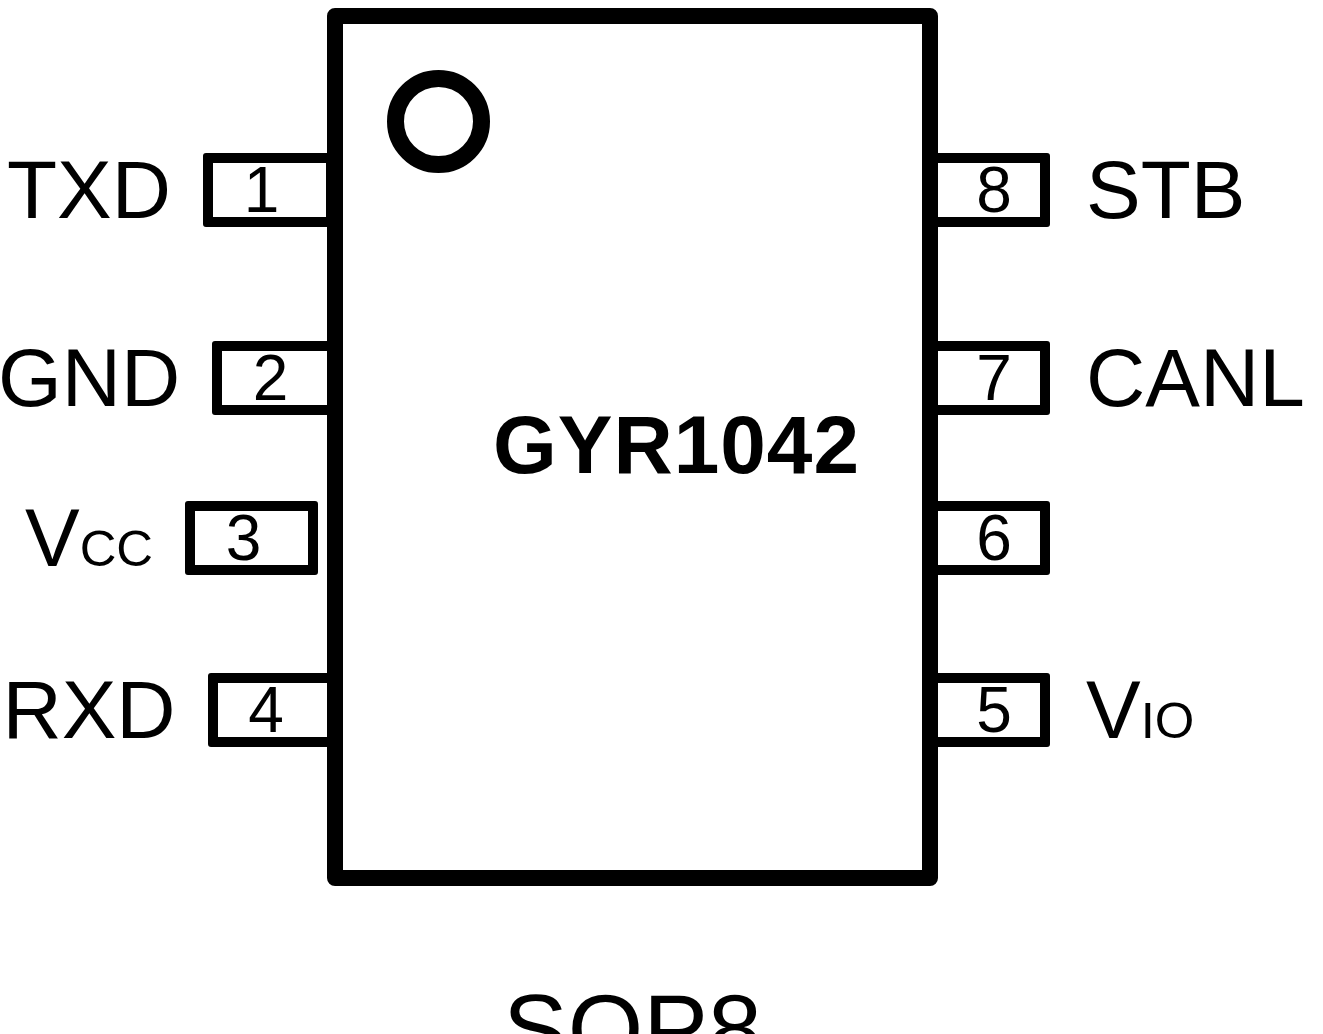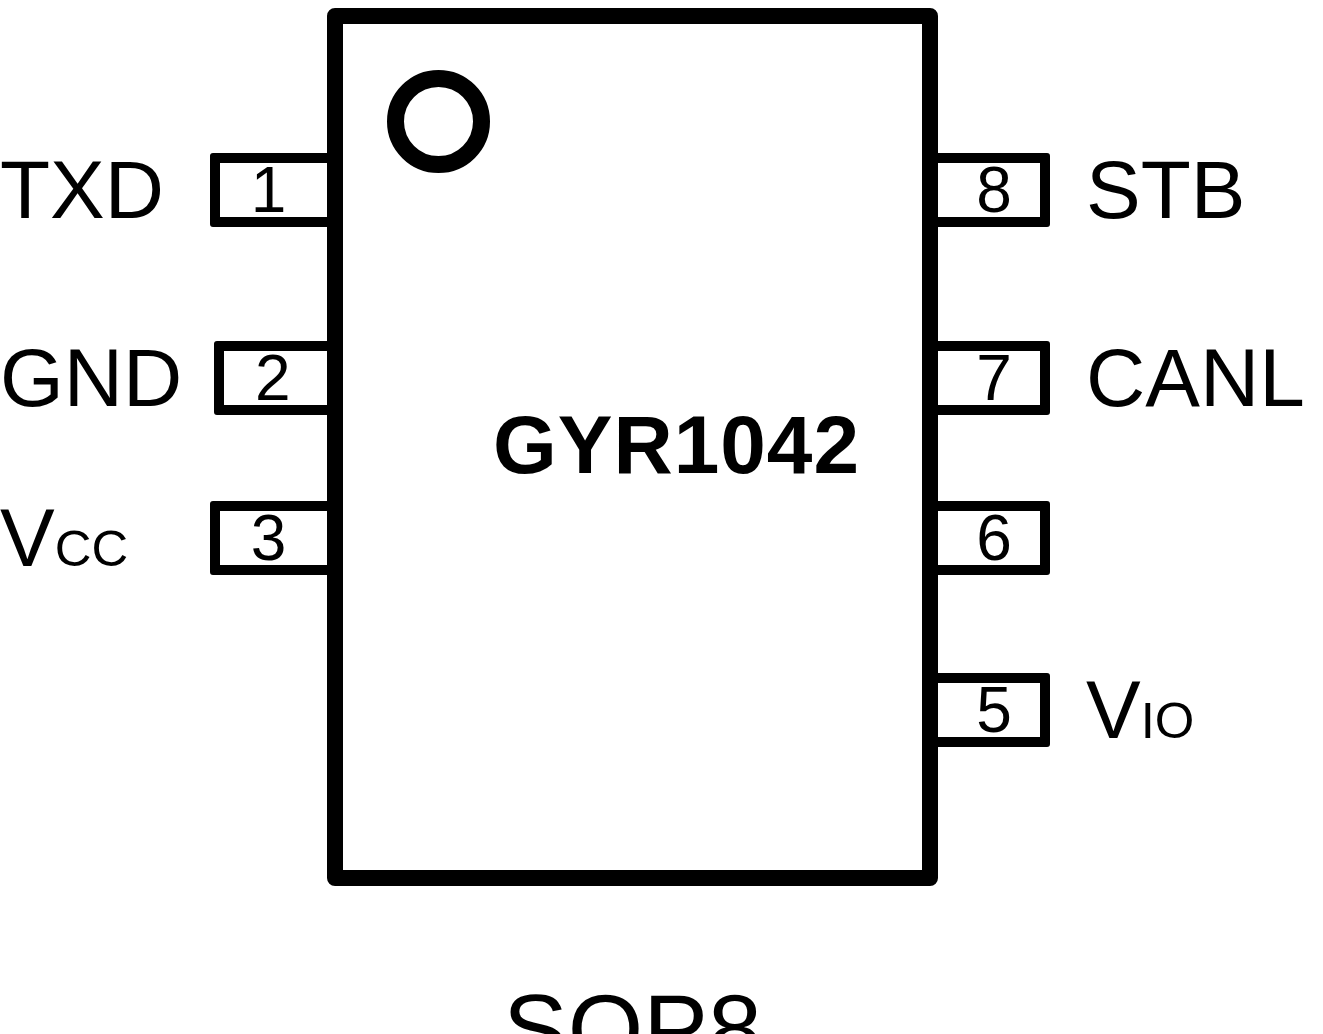--- a/index.html
+++ b/index.html
@@ -72,21 +72,21 @@
   .pin-row {
     position: absolute;
     height: 74px;
     display: flex;
     align-items: center;
     z-index: 1;
   }
   .pin-row.left {
     left: 0;
     width: 343px;
-    justify-content: space-between;
+    justify-content: center;
     gap: 32px;
   }
   .pin-row.right {
     left: 928px;
     width: 395px;
     justify-content: flex-start;
     gap: 36px;
   }
   .row-1 { top: 153px; }
   .row-2 { top: 341px; }
@@ -160,20 +160,29 @@
   <div class="pin-row left row-3">
     <div class="pin-label">
         <span>V</span>
         <span class="sub">CC</span>
       </div>
     <div class="pin-box">
         <span>3</span>
       </div>
   </div>
 
+  <div class="pin-row left row-4">
+    <div class="pin-label">
+        <span>RXD</span>
+        <span class="sub"></span>
+      </div>
+    <div class="pin-box">
+        <span>4</span>
+      </div>
+  </div>
 
   <div class="pin-row right row-1">
     <div class="pin-box">
         <span>8</span>
       </div>
     <div class="pin-label">
         <span>STB</span>
         <span class="sub"></span>
       </div>
   </div>

